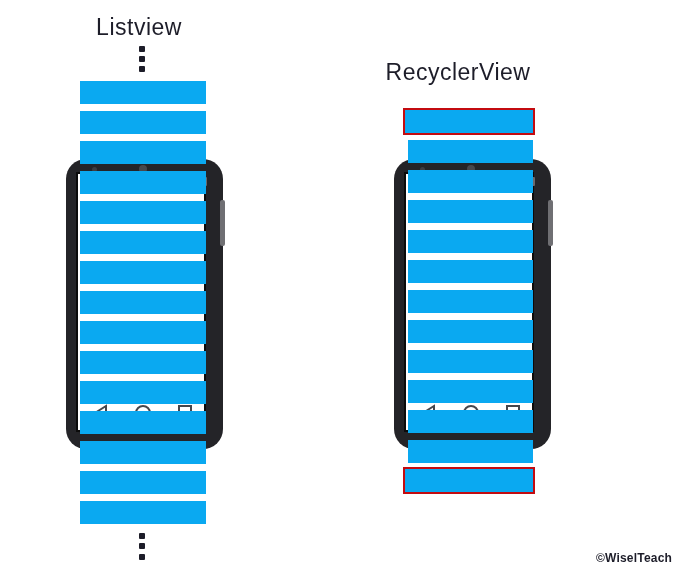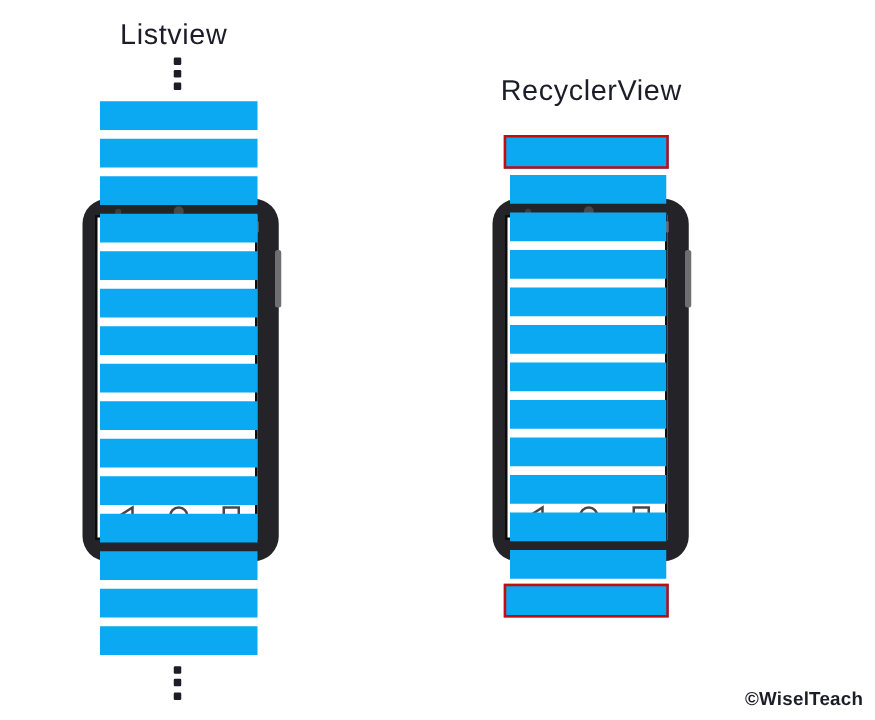--- a/index.html
+++ b/index.html
@@ -11,21 +11,21 @@
   .canvas{position:relative;width:700px;height:436px;background:var(--bg,#fff);}
 
   
   .label{
     position:absolute;color:var(--text,#1d1d29);
     font-size:23px;font-weight:500;letter-spacing:.5px;
     text-align:center;user-select:none;z-index:4;
   }
   .watermark{
     position:absolute;color:var(--text,#1d1d29);
-    font-size:15px;font-weight:700;letter-spacing:.2px;z-index:4;
+    font-size:12px;font-weight:700;letter-spacing:.2px;z-index:4;
   }
 
   
   .dot{
     position:absolute;width:6px;height:6px;background:var(--text,#1d1d29);
     z-index:2;border-radius:1px;
   }
 
   
   .phone{
@@ -61,21 +61,21 @@
   .bar.recycled{
     border:2px solid var(--red,#c30b10);box-sizing:border-box;z-index:3;
   }
 </style>
 </head>
 <body style="--bg: #ffffff; --blue: #0aa9f1; --red: #c30b10; --phone: #242428; --text: #1d1d29;">
 
 <div class="canvas">
 
   <div class="label" style="left:59px;top:14px;width:160px;">Listview</div>
-  <div class="label" style="left:393px;top:59px;width:160px;">RecyclerView</div>
+  <div class="label" style="left:378px;top:59px;width:160px;">RecyclerView</div>
 
   <span class="dot" style="left:139px;top:46px;"></span>
   <span class="dot" style="left:139px;top:56px;"></span>
   <span class="dot" style="left:139px;top:66px;"></span>
 
   <div class="phone" style="left:66px;top:159px;">
     <div class="screen"></div>
     <span class="sensor"></span>
     <span class="camera"></span>
     <span class="status-icon"></span>

